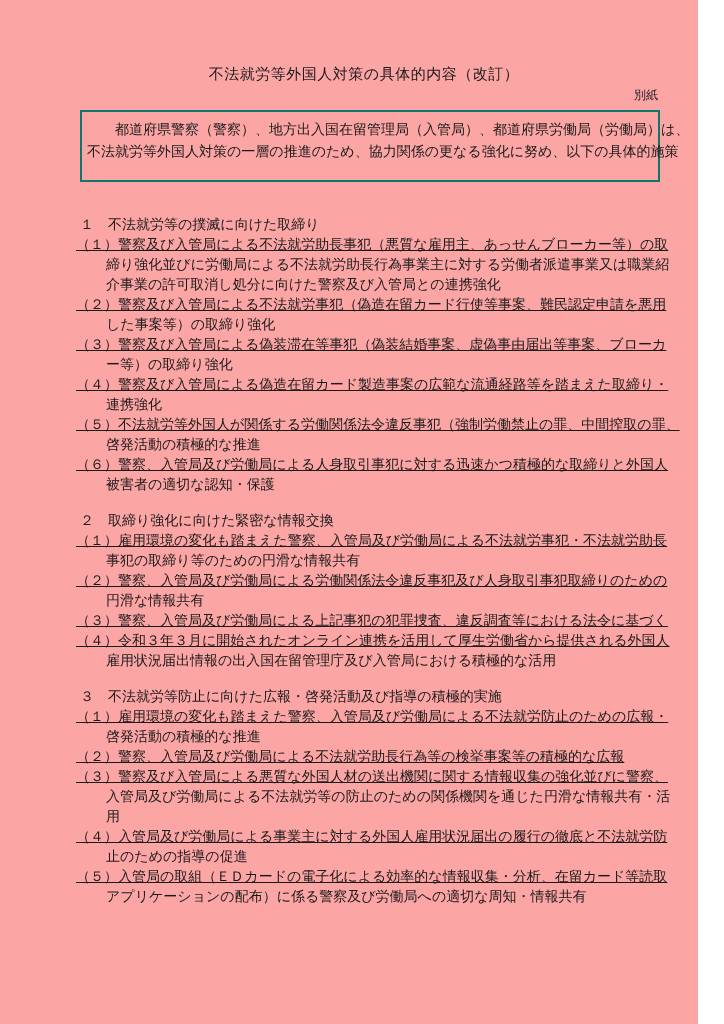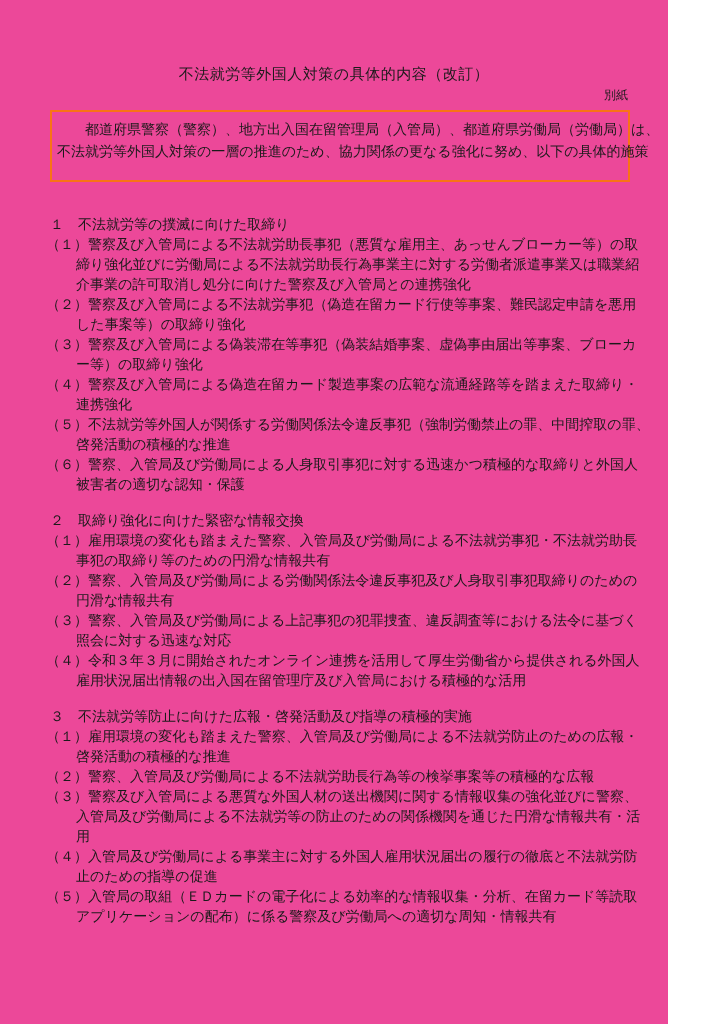--- a/index.html
+++ b/index.html
@@ -1,42 +1,43 @@
 <!DOCTYPE html>
 <html><head>
 <meta charset="utf-8">
 <style>
   html,body{margin:0;padding:0;background:#ffffff;}
   .page{
     position:relative;
     width:668px;
     height:1024px;
-    background:#ec4899;
+    background:#fca5a5;
     color:#1a1a1a;
     font-family:"DejaVu Sans","Liberation Sans",sans-serif;
     overflow:hidden;
+    padding-left:30px;
   }
   .doc-title{
     padding-top:64px;
     text-align:center;
     font-size:15px;
     line-height:20px;
     letter-spacing:0.5px;
     white-space:nowrap;
   }
   .page-label{
     margin-top:1px;
     padding-right:40px;
     text-align:right;
     font-size:12px;
     line-height:20px;
   }
   .preamble{
     margin:5px 38px 0 50px;
-    border:2px solid #f97316;
+    border:2px solid #0f766e;
     padding:6px 6px 18px 5px;
     font-size:14px;
   }
   .preamble .ln{
     margin-left:0;
     line-height:22px;
   }
   .content{
     margin-top:32px;
   }
@@ -47,21 +48,21 @@
     margin-left:50px;
     font-size:14px;
     line-height:20px;
     white-space:nowrap;
   }
   .ln{
     font-size:14px;
     line-height:20px;
     white-space:nowrap;
   }
-  .first{margin-left:46px;}
+  .first{margin-left:46px;text-decoration:underline;}
   .cont{margin-left:76px;}
 </style>
 </head>
 <body>
 
 <div class="page">
 
   <div class="doc-title">不法就労等外国人対策の具体的内容（改訂）</div>
 
   <div class="page-label">別紙</div>
@@ -90,21 +91,20 @@
       <div class="ln cont">被害者の適切な認知・保護</div>
     </div>
 
     <div class="sec">
       <div class="sec-heading">２　取締り強化に向けた緊密な情報交換</div>
       <div class="ln first">（１）雇用環境の変化も踏まえた警察、入管局及び労働局による不法就労事犯・不法就労助長</div>
       <div class="ln cont">事犯の取締り等のための円滑な情報共有</div>
       <div class="ln first">（２）警察、入管局及び労働局による労働関係法令違反事犯及び人身取引事犯取締りのための</div>
       <div class="ln cont">円滑な情報共有</div>
       <div class="ln first">（３）警察、入管局及び労働局による上記事犯の犯罪捜査、違反調査等における法令に基づく</div>
-      <div class="ln cont">照会に対する迅速な対応</div>
       <div class="ln first">（４）令和３年３月に開始されたオンライン連携を活用して厚生労働省から提供される外国人</div>
       <div class="ln cont">雇用状況届出情報の出入国在留管理庁及び入管局における積極的な活用</div>
     </div>
 
     <div class="sec">
       <div class="sec-heading">３　不法就労等防止に向けた広報・啓発活動及び指導の積極的実施</div>
       <div class="ln first">（１）雇用環境の変化も踏まえた警察、入管局及び労働局による不法就労防止のための広報・</div>
       <div class="ln cont">啓発活動の積極的な推進</div>
       <div class="ln first">（２）警察、入管局及び労働局による不法就労助長行為等の検挙事案等の積極的な広報</div>
       <div class="ln first">（３）警察及び入管局による悪質な外国人材の送出機関に関する情報収集の強化並びに警察、</div>

